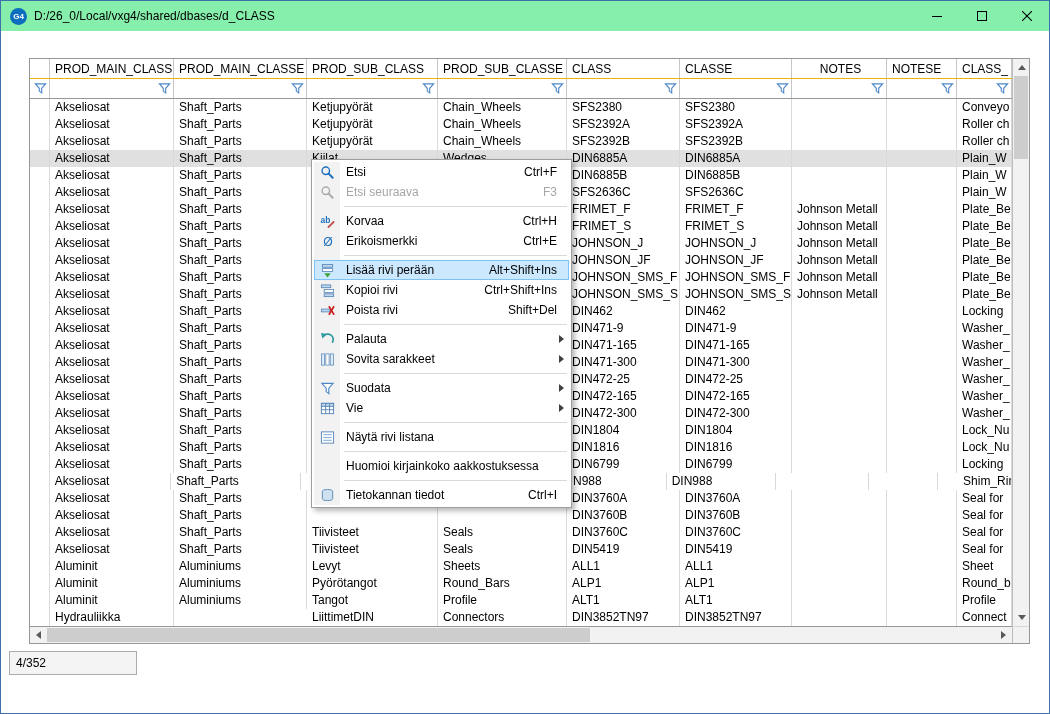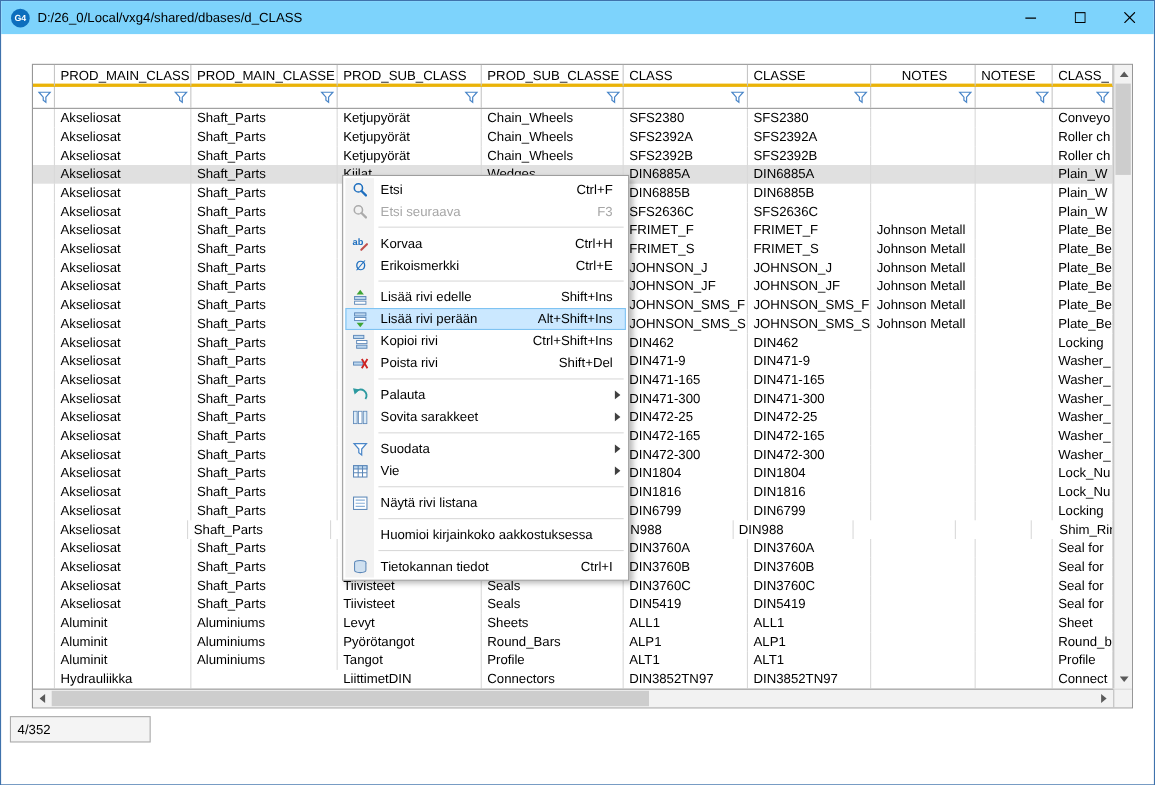--- a/index.html
+++ b/index.html
@@ -7,34 +7,34 @@
   body {
     font-family: "Liberation Sans", "DejaVu Sans", sans-serif;
     font-size: 12px; color:#000; background:#9a9a9a;
   }
   #window {
     position:relative; width:1050px; height:714px;
     background:#ffffff; border:1px solid #3f72ac; overflow:hidden;
   }
 
   
-  .titlebar { position:absolute; left:0; top:0; right:0; height:30px; display:flex; align-items:center; background:#7dd3fc; }
+  .titlebar { position:absolute; left:0; top:0; right:0; height:30px; display:flex; align-items:center; background:#86efac; }
   .app-icon {
     width:17px; height:17px; border-radius:50%; background:#0d6ebd; color:#fff;
     font-size:8px; font-weight:bold; display:flex; align-items:center; justify-content:center;
     margin:0 7px 0 9px; flex:none;
   }
   .title-text { flex:1; white-space:nowrap; overflow:hidden; }
   .win-btns { display:flex; height:100%; }
   .win-btn { width:45px; height:100%; display:flex; align-items:center; justify-content:center; }
 
   
   .grid-area { position:absolute; left:28px; top:57px; width:1001px; height:586px; border:1px solid #979797; background:#fff; }
   .cols { position:absolute; left:0; top:0; width:982px; height:584px; }
-  .hdr-row { display:flex; height:20px; border-bottom:3px solid #eab308; }
+  .hdr-row { display:flex; height:20px; border-bottom:1px solid #eab308; }
   .hdr-cell { position:relative; border-right:1px solid #c6c6c6; padding:3px 2px 0 5px; white-space:nowrap; overflow:hidden; height:19px; }
   .flt-row { display:flex; height:20px; border-bottom:1px solid #979797; }
   .flt-cell { position:relative; border-right:1px solid #c6c6c6; height:19px; }
   .funnel { position:absolute; right:2px; bottom:3px; line-height:0; }
   .gbody { height:527px; overflow:hidden; }
   .grow { display:flex; height:17px; }
   .grow.selected { background:#e0e0e0; }
   .gcell { border-right:1px solid #d9d9d9; padding:1px 2px 0 5px; white-space:nowrap; overflow:hidden; height:17px; }
 
   
@@ -595,31 +595,20 @@
       <div class="mi">
         <span class="ic">
           <svg width="15" height="15" viewBox="0 0 16 16">
             <text x="3.5" y="12.5" font-size="13" fill="#1e6fbf">Ø</text>
           </svg>
         </span>
         <span class="lb">Erikoismerkki</span>
         <span class="sc">Ctrl+E</span>
       </div>
       <div class="msep"></div>
-      <div class="mi">
-        <span class="ic">
-          <svg width="15" height="15" viewBox="0 0 16 16">
-            <polygon points="8,0.5 4.5,5 11.5,5" fill="#3fa535"></polygon>
-            <rect x="2.5" y="7" width="11" height="3" fill="#bcd6ee" stroke="#5b87b8" stroke-width="0.9"></rect>
-            <rect x="2.5" y="11.5" width="11" height="3" fill="#ffffff" stroke="#5b87b8" stroke-width="0.9"></rect>
-          </svg>
-        </span>
-        <span class="lb">Lisää rivi edelle</span>
-        <span class="sc">Shift+Ins</span>
-      </div>
       <div class="mi hl">
         <span class="ic">
           <svg width="15" height="15" viewBox="0 0 16 16">
             <rect x="2.5" y="1.5" width="11" height="3" fill="#bcd6ee" stroke="#5b87b8" stroke-width="0.9"></rect>
             <rect x="2.5" y="6" width="11" height="3" fill="#ffffff" stroke="#5b87b8" stroke-width="0.9"></rect>
             <polygon points="8,15.5 4.5,11 11.5,11" fill="#3fa535"></polygon>
           </svg>
         </span>
         <span class="lb">Lisää rivi perään</span>
         <span class="sc">Alt+Shift+Ins</span>

